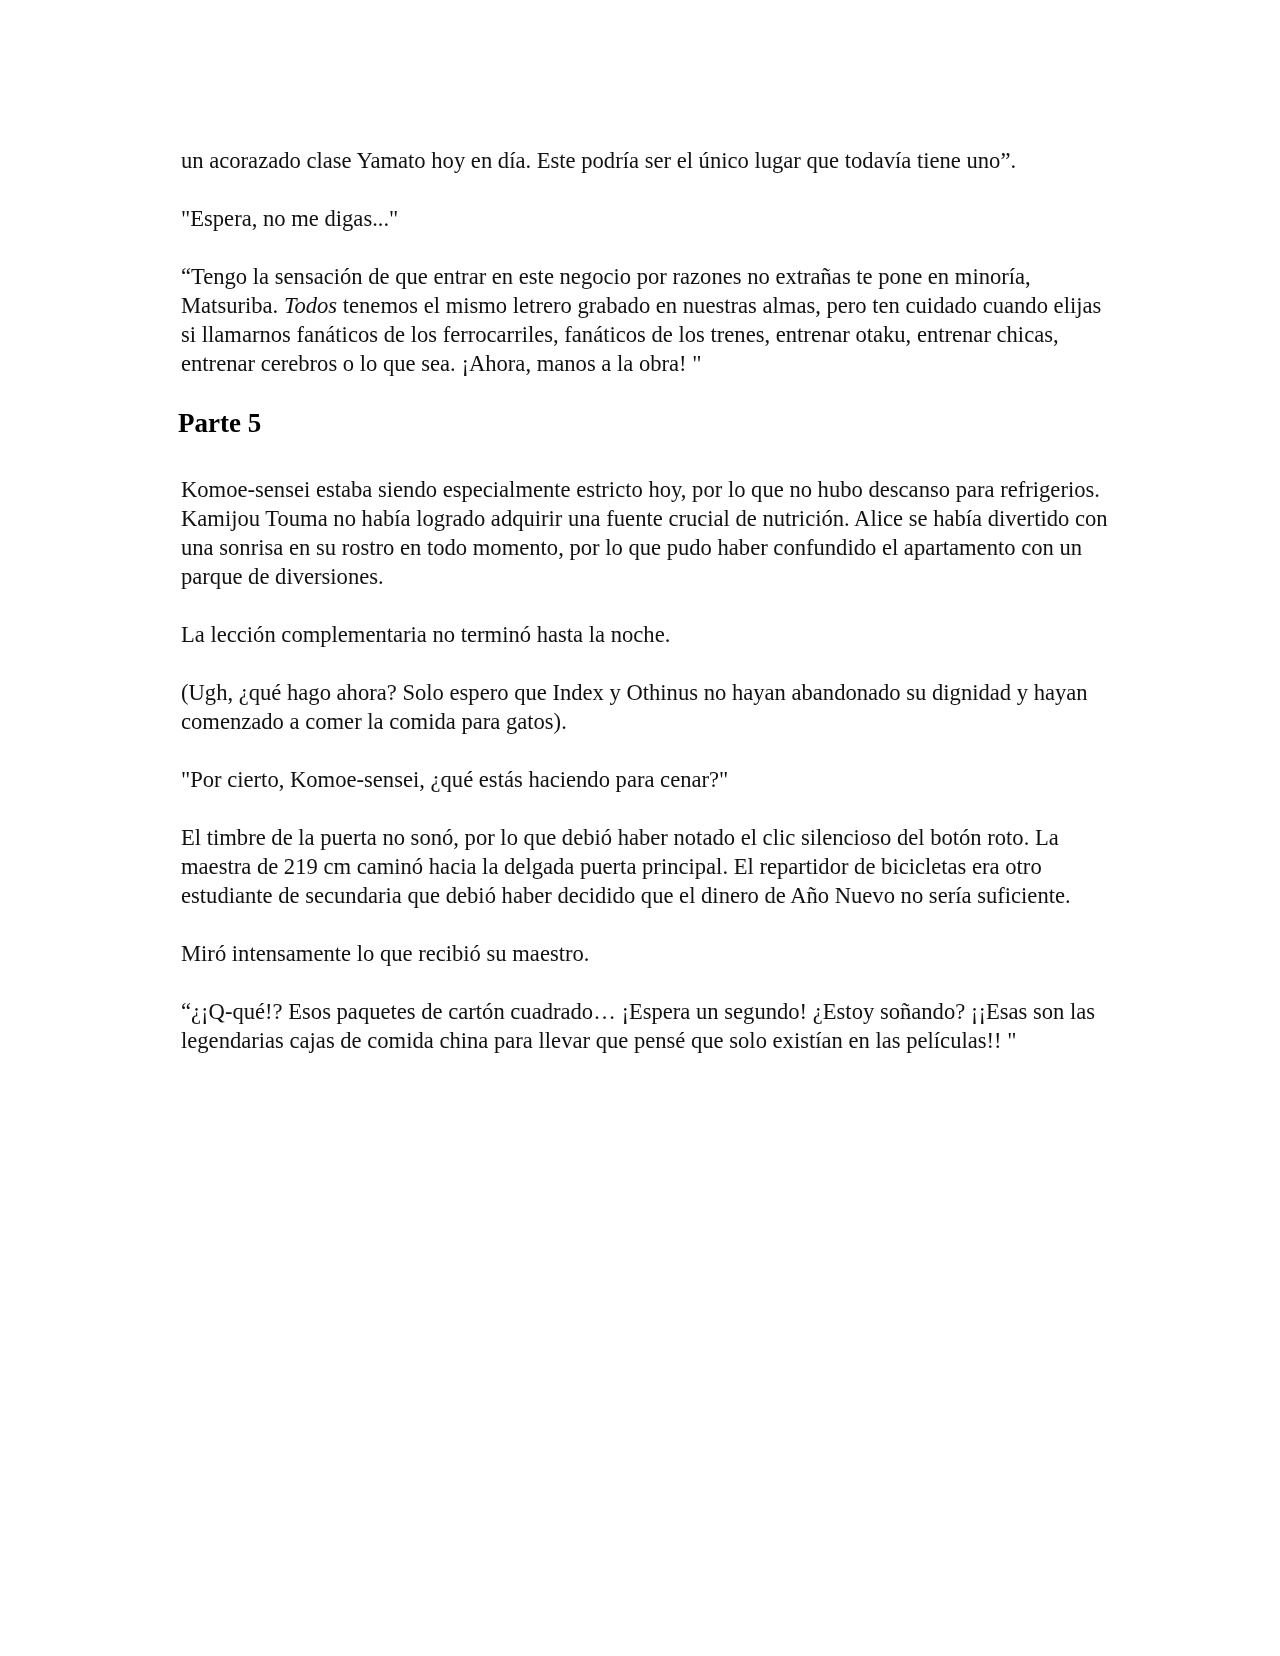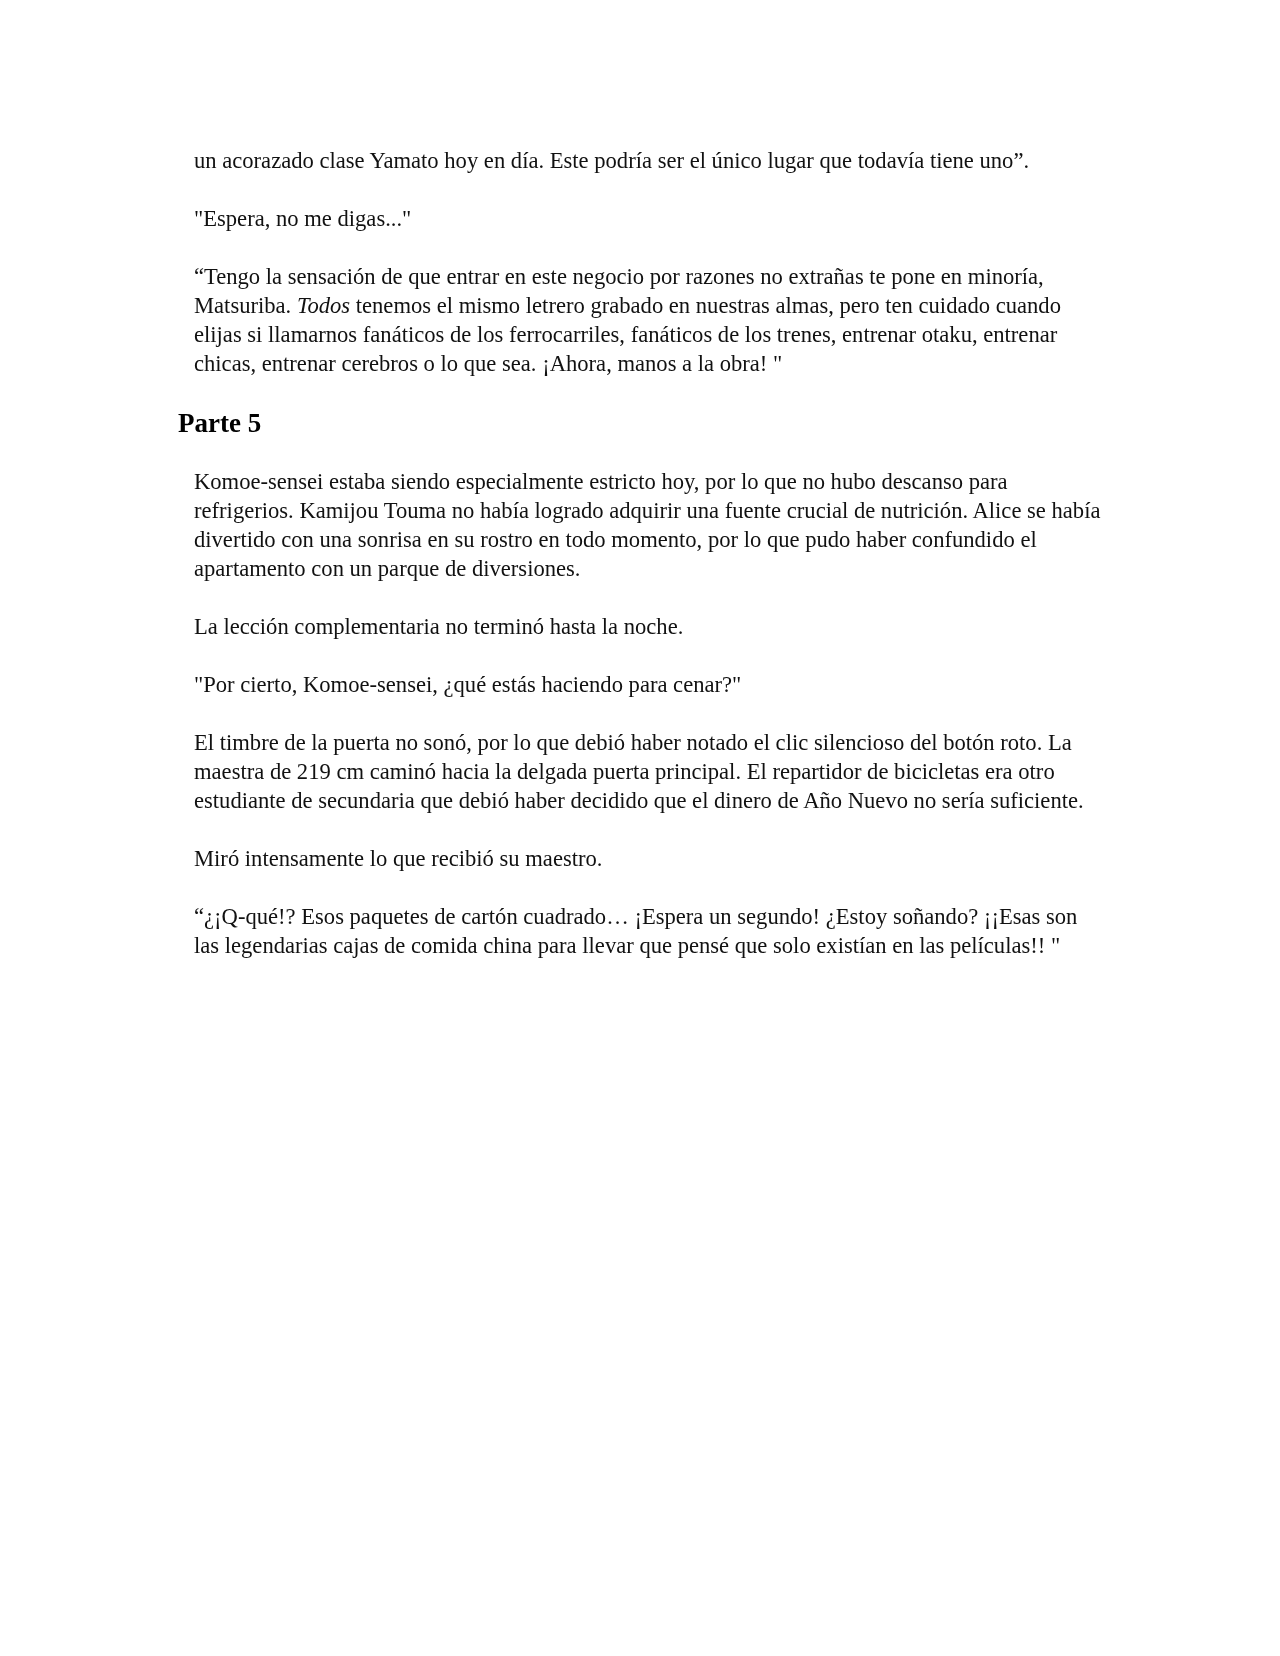--- a/index.html
+++ b/index.html
@@ -7,40 +7,41 @@
     .page {
       position: absolute;
       left: 178px;
       top: 146px;
       width: 930px;
       font-family: "Liberation Serif", "DejaVu Serif", serif;
       font-size: 22.6px;
       line-height: 29px;
       color: #111111;
     }
-    .para { margin: 0 0 29px 16px; }
+    .para { margin: 0 0 29px 3px; }
     .heading {
       font-family: "Liberation Serif", "DejaVu Serif", serif;
       font-weight: bold;
       font-size: 27px;
       line-height: 32px;
-      margin: 0 0 28px 0;
+      margin: 0 0 36px 0;
       color: #000000;
     }
     .em { font-style: italic; }
   </style>
 </head>
 <body>
 
 <div class="page">
   <p class="para">un acorazado clase Yamato hoy en día. Este podría ser el único lugar que todavía tiene uno”.</p>
   <p class="para">"Espera, no me digas..."</p>
   <p class="para"><span>“Tengo la sensación de que entrar en este negocio por razones no extrañas te pone en minoría, Matsuriba. </span><span class="em">Todos</span><span> tenemos el mismo letrero grabado en nuestras almas, pero ten cuidado cuando elijas si llamarnos fanáticos de los ferrocarriles, fanáticos de los trenes, entrenar otaku, entrenar chicas, entrenar cerebros o lo que sea. ¡Ahora, manos a la obra! "</span></p>
 
   <h2 class="heading">Parte 5</h2>
 
   <p class="para">Komoe-sensei estaba siendo especialmente estricto hoy, por lo que no hubo descanso para refrigerios. Kamijou Touma no había logrado adquirir una fuente crucial de nutrición. Alice se había divertido con una sonrisa en su rostro en todo momento, por lo que pudo haber confundido el apartamento con un parque de diversiones.</p>
   <p class="para">La lección complementaria no terminó hasta la noche.</p>
+  <p class="para">(Ugh, ¿qué hago ahora? Solo espero que Index y Othinus no hayan abandonado su dignidad y hayan comenzado a comer la comida para gatos).</p>
   <p class="para">"Por cierto, Komoe-sensei, ¿qué estás haciendo para cenar?"</p>
   <p class="para">El timbre de la puerta no sonó, por lo que debió haber notado el clic silencioso del botón roto. La maestra de 219 cm caminó hacia la delgada puerta principal. El repartidor de bicicletas era otro estudiante de secundaria que debió haber decidido que el dinero de Año Nuevo no sería suficiente.</p>
   <p class="para">Miró intensamente lo que recibió su maestro.</p>
   <p class="para">“¿¡Q-qué!? Esos paquetes de cartón cuadrado… ¡Espera un segundo! ¿Estoy soñando? ¡¡Esas son las legendarias cajas de comida china para llevar que pensé que solo existían en las películas!! "</p>
 </div>
 
 </body></html>

